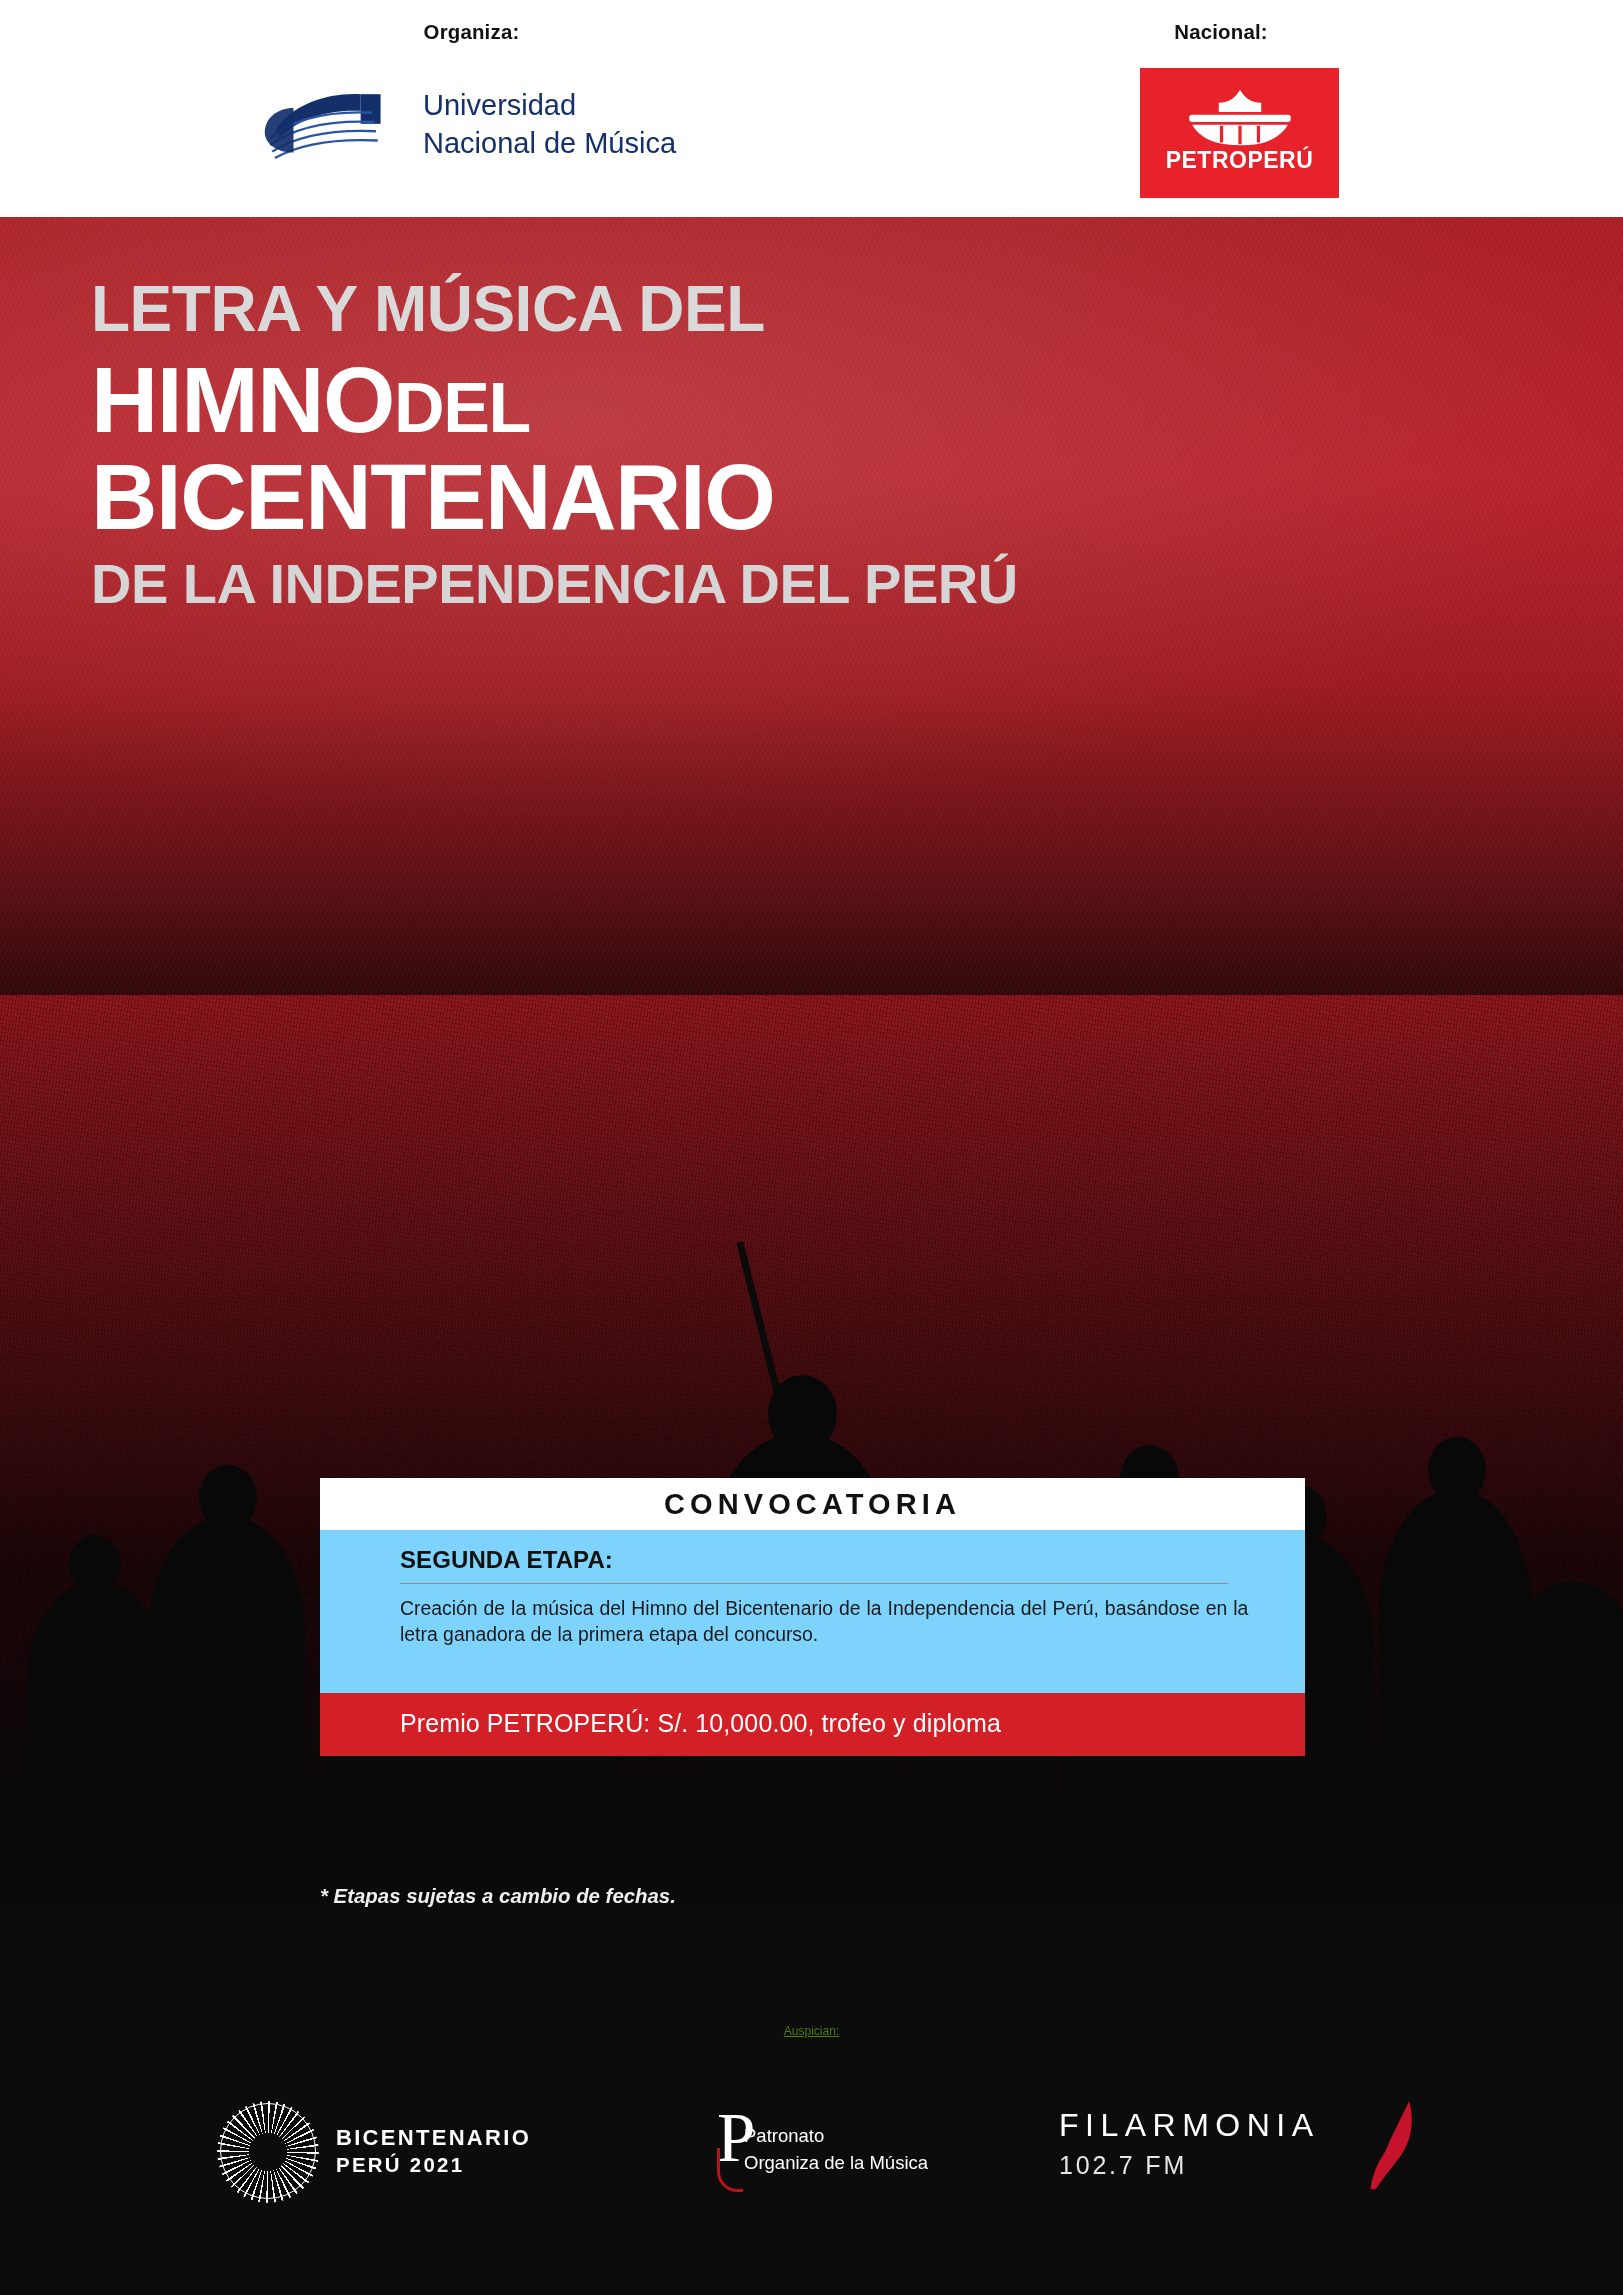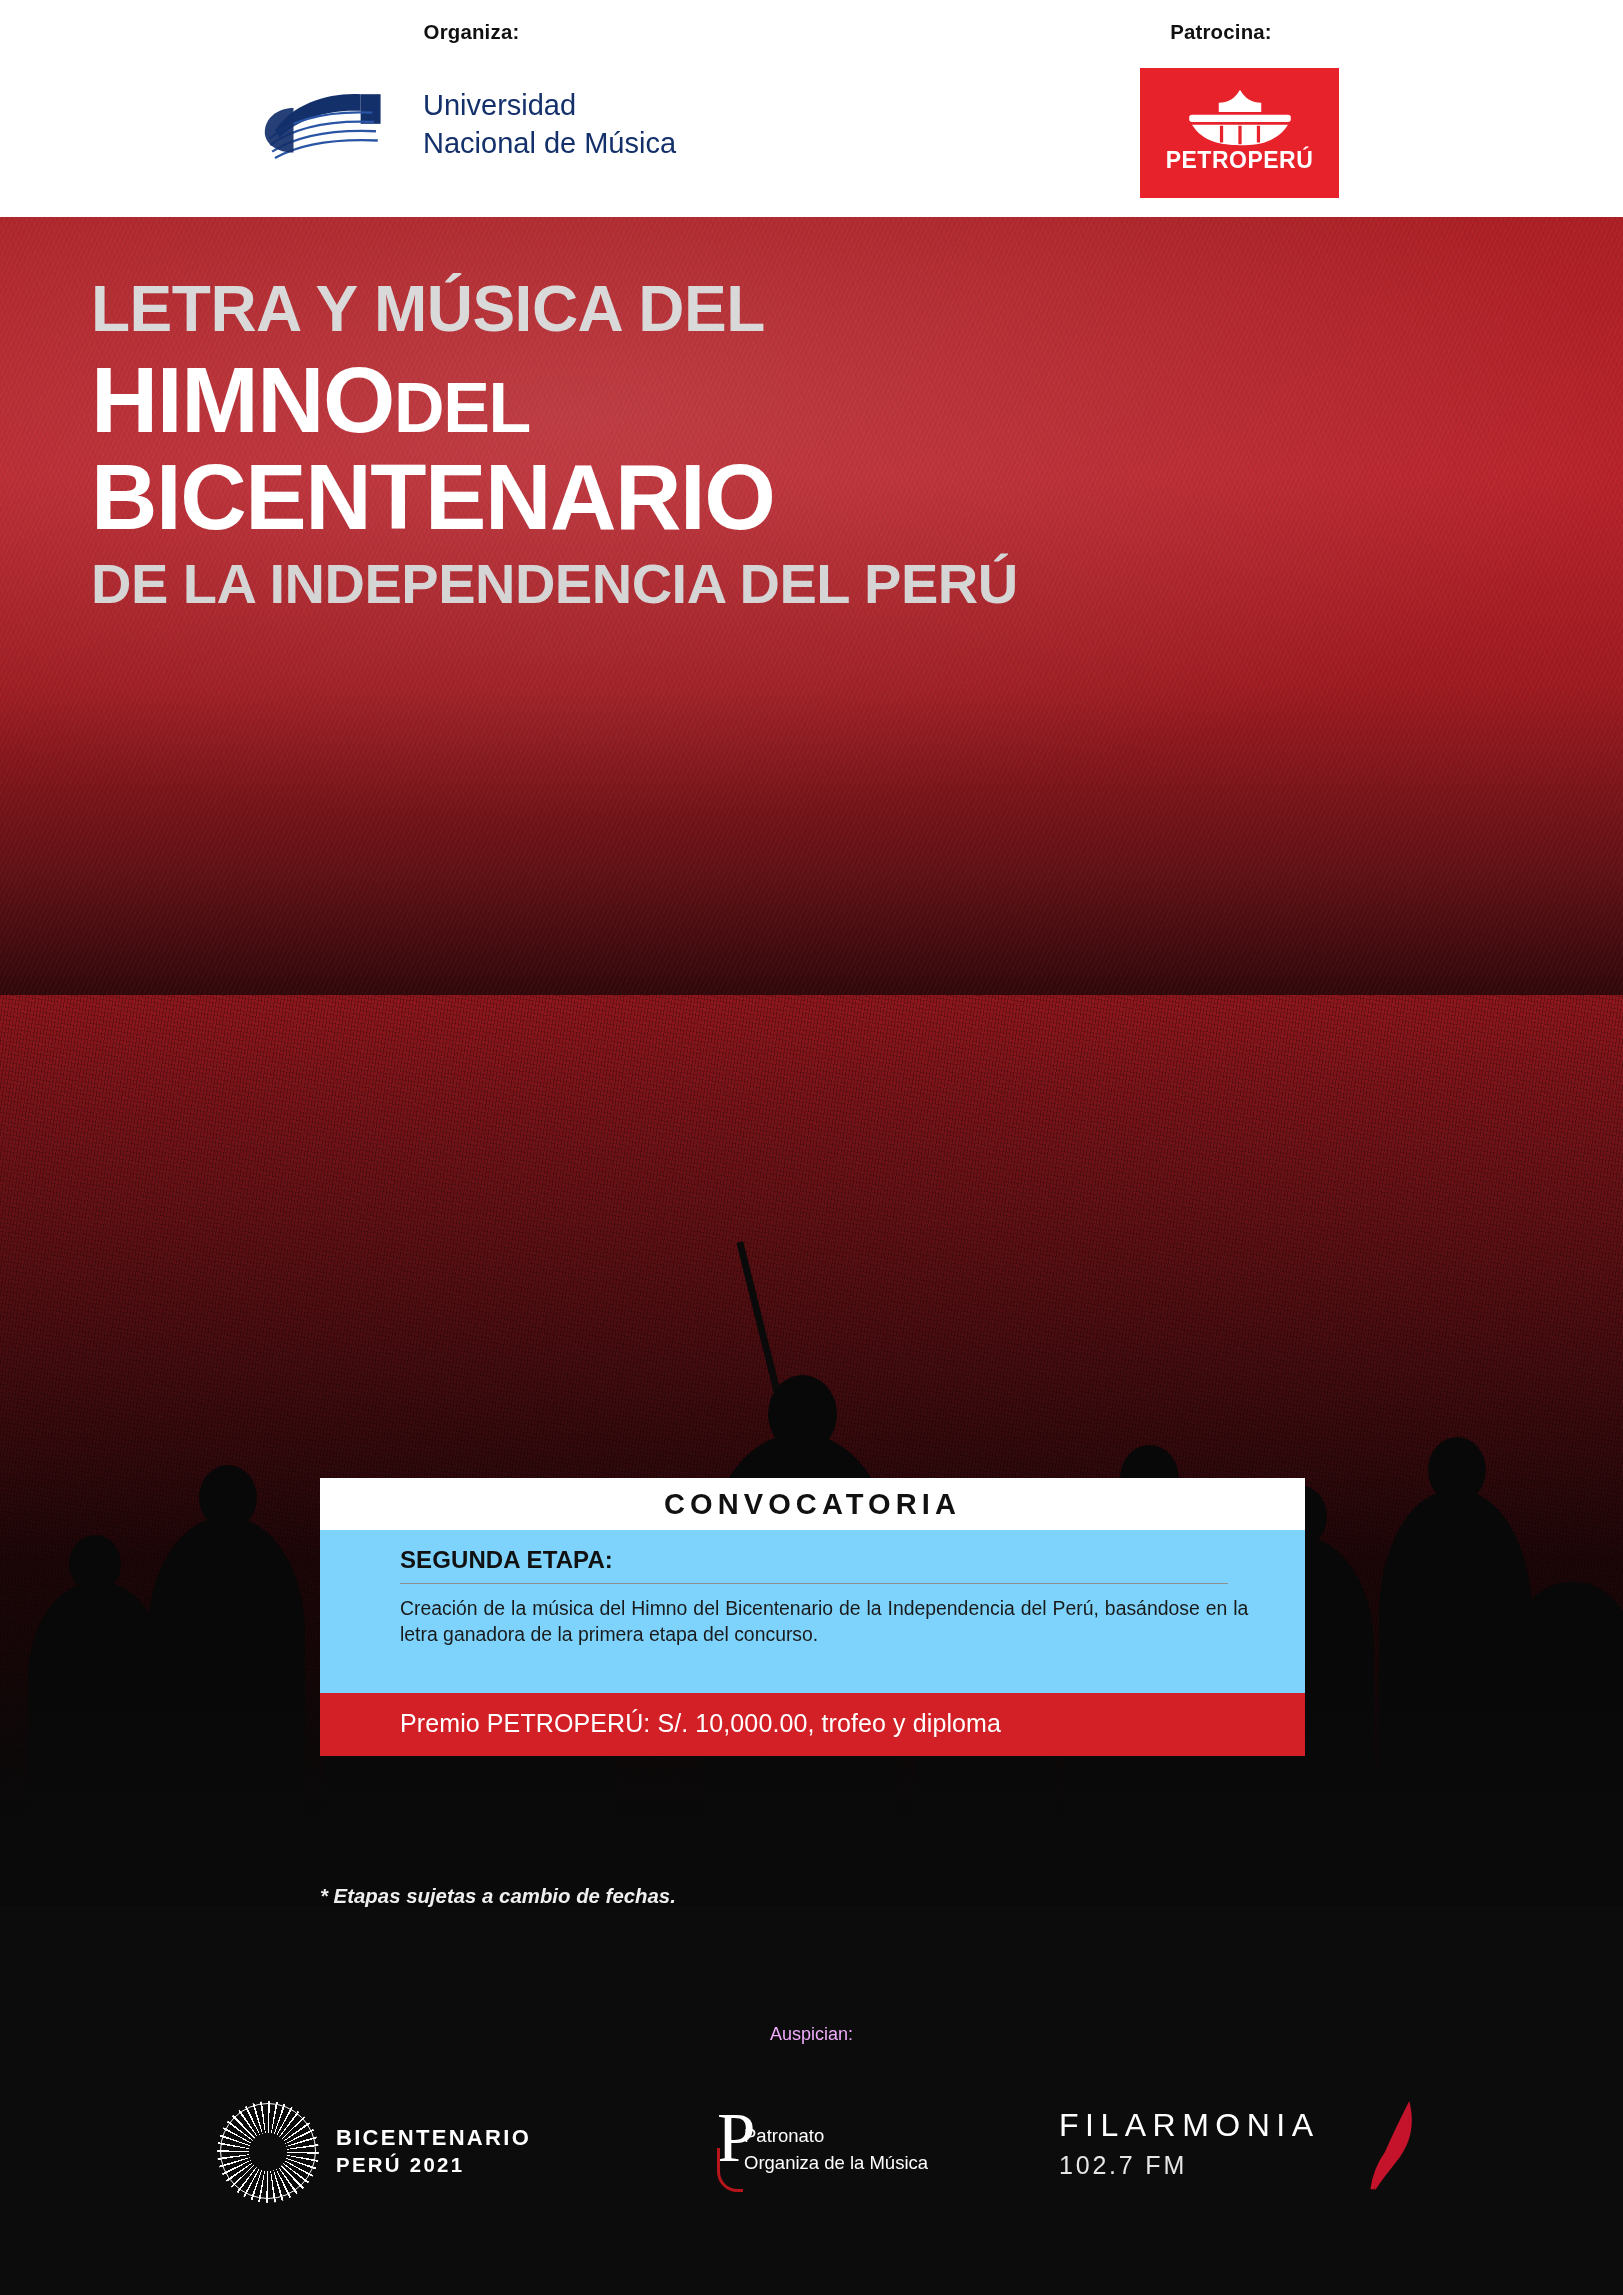--- a/index.html
+++ b/index.html
@@ -158,21 +158,21 @@
   .note {
     position:absolute; left:320px; top:1885px; width:1018px;
     font-size:20.4px; font-style:italic; font-weight:bold; color:#efefef;
   }
   .bases {
     position:absolute; left:0; top:1943px; width:1623px; text-align:center;
     font-size:26px; color:#ffffff; letter-spacing:0.1px;
   }
   .auspician {
     position:absolute; left:0; top:2024px; width:1623px; text-align:center;
-    font-size:18px; color:#f0abfc;
+    font-size:12px; color:#4d7c0f;text-decoration:underline;
   }
 
   
   .sponsors { position:absolute; left:0; top:2082px; width:1623px; height:185px; }
   .sp { position:absolute; }
   .bicent { left:217px; top:18.5px; width:361px; height:106px; }
   .bicent-mark {
     position:absolute; left:0; top:0; width:102px; height:102px;
     border-radius:50%;
     background:
@@ -208,21 +208,21 @@
   }
 </style>
 </head>
 <body>
 
 <div class="poster">
 
   <div class="topbar">
 
     <div class="org-label">Organiza:</div>
-    <div class="pat-label">Patrocina:</div>
+    <div class="pat-label">Nacional:</div>
 
     <div class="unm-wrap">
       <div class="unm-mark">
         <svg width="153" height="88" viewBox="0 0 330 190">
           <path d="M30 100 C70 40 150 18 215 22 L215 58 C150 54 80 74 40 116 Z" fill="#13306b"></path>
           <path d="M215 22 L258 22 L258 86 L215 86 Z" fill="#13306b"></path>
           <g stroke="#2a55a5" stroke-width="5" fill="none">
             <path d="M18 118 C70 74 150 58 240 62"></path>
             <path d="M20 132 C74 92 152 78 244 82"></path>
             <path d="M24 146 C80 110 156 98 248 102"></path>

